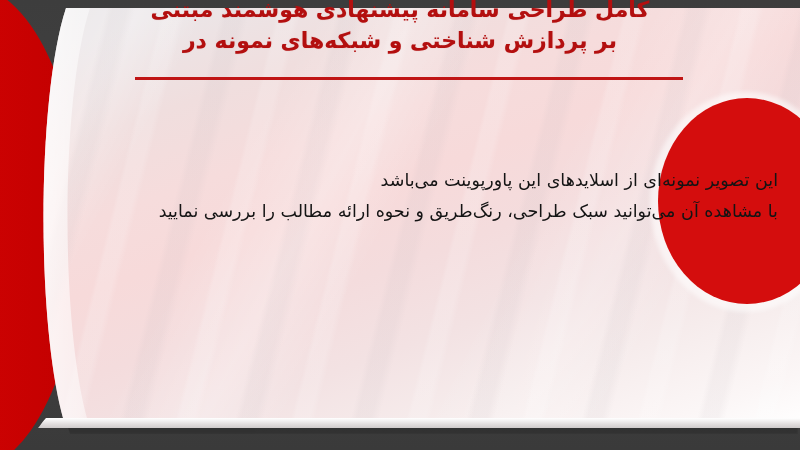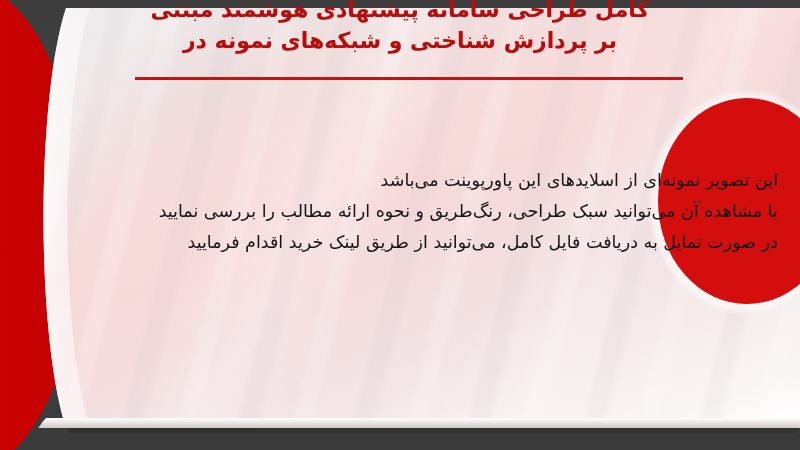--- a/index.html
+++ b/index.html
@@ -216,17 +216,16 @@
     <div class="title-block">
       <span class="title-line">کامل طراحی سامانه پیشنهادی هوشمند مبتنی</span>
       <span class="title-line">بر پردازش شناختی و شبکه‌های نمونه در</span>
     </div>
 
     <div class="title-rule"></div>
 
     <div class="body-block">
       <span class="body-line">این تصویر نمونه‌ای از اسلایدهای این پاورپوینت می‌باشد</span>
       <span class="body-line">با مشاهده آن می‌توانید سبک طراحی، رنگ‌طریق و نحوه ارائه مطالب را بررسی نمایید</span>
-      <span class="body-line">در صورت تمایل به دریافت فایل کامل، می‌توانید از طریق لینک خرید اقدام فرمایید</span>
     </div>
 
   </div>
 </div>
 
 </body></html>

